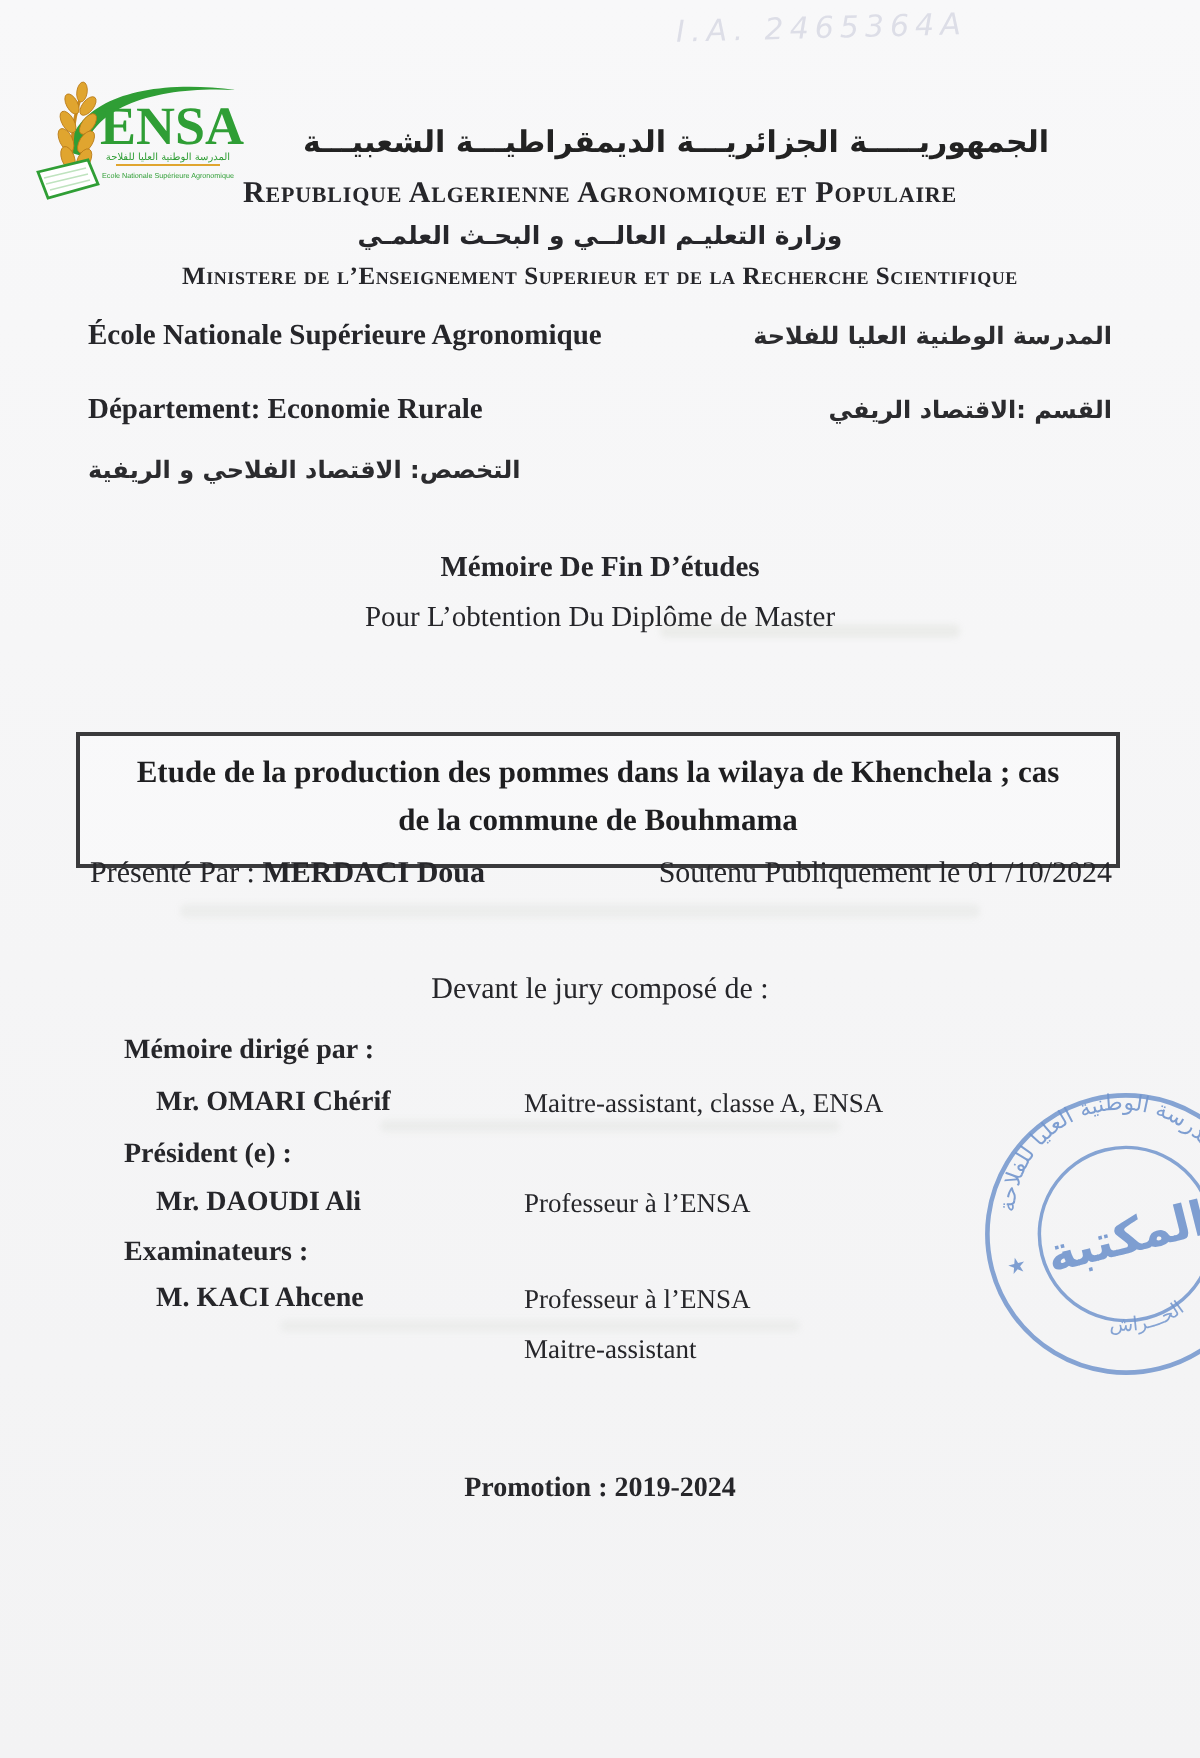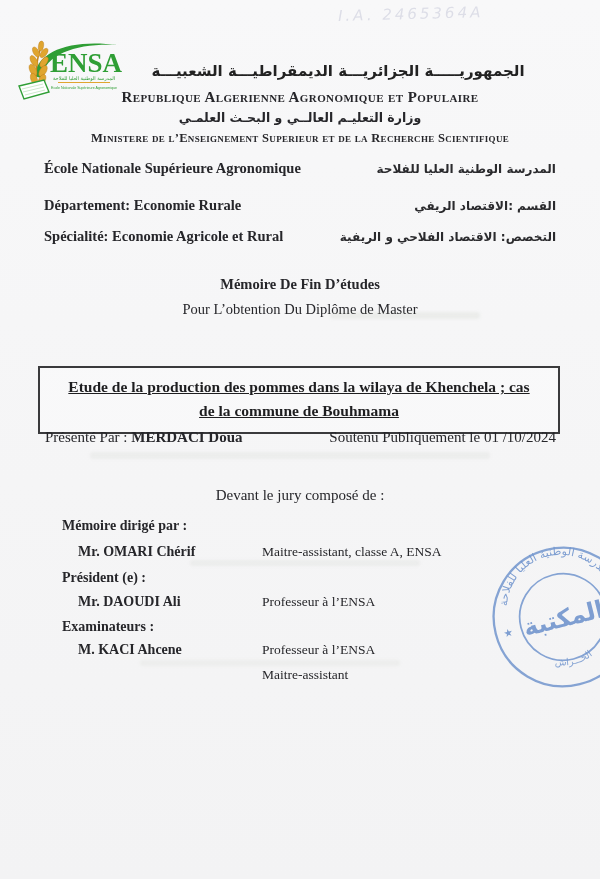--- a/index.html
+++ b/index.html
@@ -36,21 +36,21 @@
   .school-row .arlbl{font-size:12px;font-weight:bold;color:#2b2b2e;}
   .sr1{top:160px;} .sr2{top:197px;} .sr3{top:228px;}
   
   .memoir-type{top:276px;font-weight:bold;font-size:14.5px;}
   .purpose{top:301px;font-size:14.5px;}
   .theme{top:326px;font-size:19px;font-weight:bold;font-style:italic;letter-spacing:.5px;}
   .title-box{
     left:38px;top:366px;width:522px;box-sizing:border-box;
     border:2px solid #3a3a3c;background:rgba(255,255,255,0.35);
     padding:7px 6px 9px 6px;text-align:center;
-    font-weight:bold;font-size:15.5px;line-height:1.55;color:#1e1e20;text-decoration:underline;
+    font-weight:bold;font-size:15.5px;line-height:1.55;color:#1e1e20;
   }
   .presented-row{top:429px;left:0;width:100%;padding:0 44px 0 45px;box-sizing:border-box;display:flex;justify-content:space-between;font-size:15px;}
   .presented-row b{font-size:15px;}
   .jury-heading{top:487px;font-size:15px;}
   
   .jrole{left:62px;font-weight:bold;font-size:14px;}
   .jname{left:78px;font-weight:bold;font-size:14px;}
   .jtitle{left:262px;font-size:13.5px;font-weight:normal;text-align:center;}
   .promotion{top:737px;font-weight:bold;font-size:14px;}
   
@@ -106,21 +106,20 @@
 
   <div class="abs school-row sr1">
     <span class="fr">École Nationale Supérieure Agronomique</span>
     <span class="arlbl ar">المدرسة الوطنية العليا للفلاحة</span>
   </div>
   <div class="abs school-row sr2">
     <span class="fr">Département: Economie Rurale</span>
     <span class="arlbl ar">القسم :الاقتصاد الريفي</span>
   </div>
   <div class="abs school-row sr3">
-    <span class="fr">Spécialité: Economie Agricole et Rural</span>
     <span class="arlbl ar">التخصص: الاقتصاد الفلاحي و الريفية</span>
   </div>
 
   <div class="abs center memoir-type">Mémoire De Fin D’études</div>
   <div class="abs center purpose">Pour L’obtention Du Diplôme de Master</div>
 
   <div class="abs title-box">
     <div>Etude de la production des pommes dans la wilaya de Khenchela ; cas</div>
     <div>de la commune de Bouhmama</div>
   </div>
@@ -160,19 +159,20 @@
       </text>
       <text x="80" y="90" text-anchor="middle" font-family="DejaVu Sans,sans-serif" font-size="25" font-weight="bold" fill="#5580c5" opacity="0.9">المكتبة</text>
       <text font-family="DejaVu Sans,sans-serif" font-size="10" fill="#5580c5" opacity="0.85">
         <textPath href="#botArc" startOffset="50%" text-anchor="middle">الحـــراش</textPath>
       </text>
       <text x="16" y="86" font-size="11" fill="#5580c5" opacity="0.9">★</text>
       <text x="133" y="86" font-size="11" fill="#5580c5" opacity="0.9">★</text>
     </svg>
   </div>
 
+  <div class="abs center promotion">Promotion : 2019-2024</div>
 
   <div class="abs smudge sm1"></div>
   <div class="abs smudge sm2"></div>
   <div class="abs smudge sm3"></div>
   <div class="abs smudge sm4"></div>
 
 </div>
 
 </body></html>

